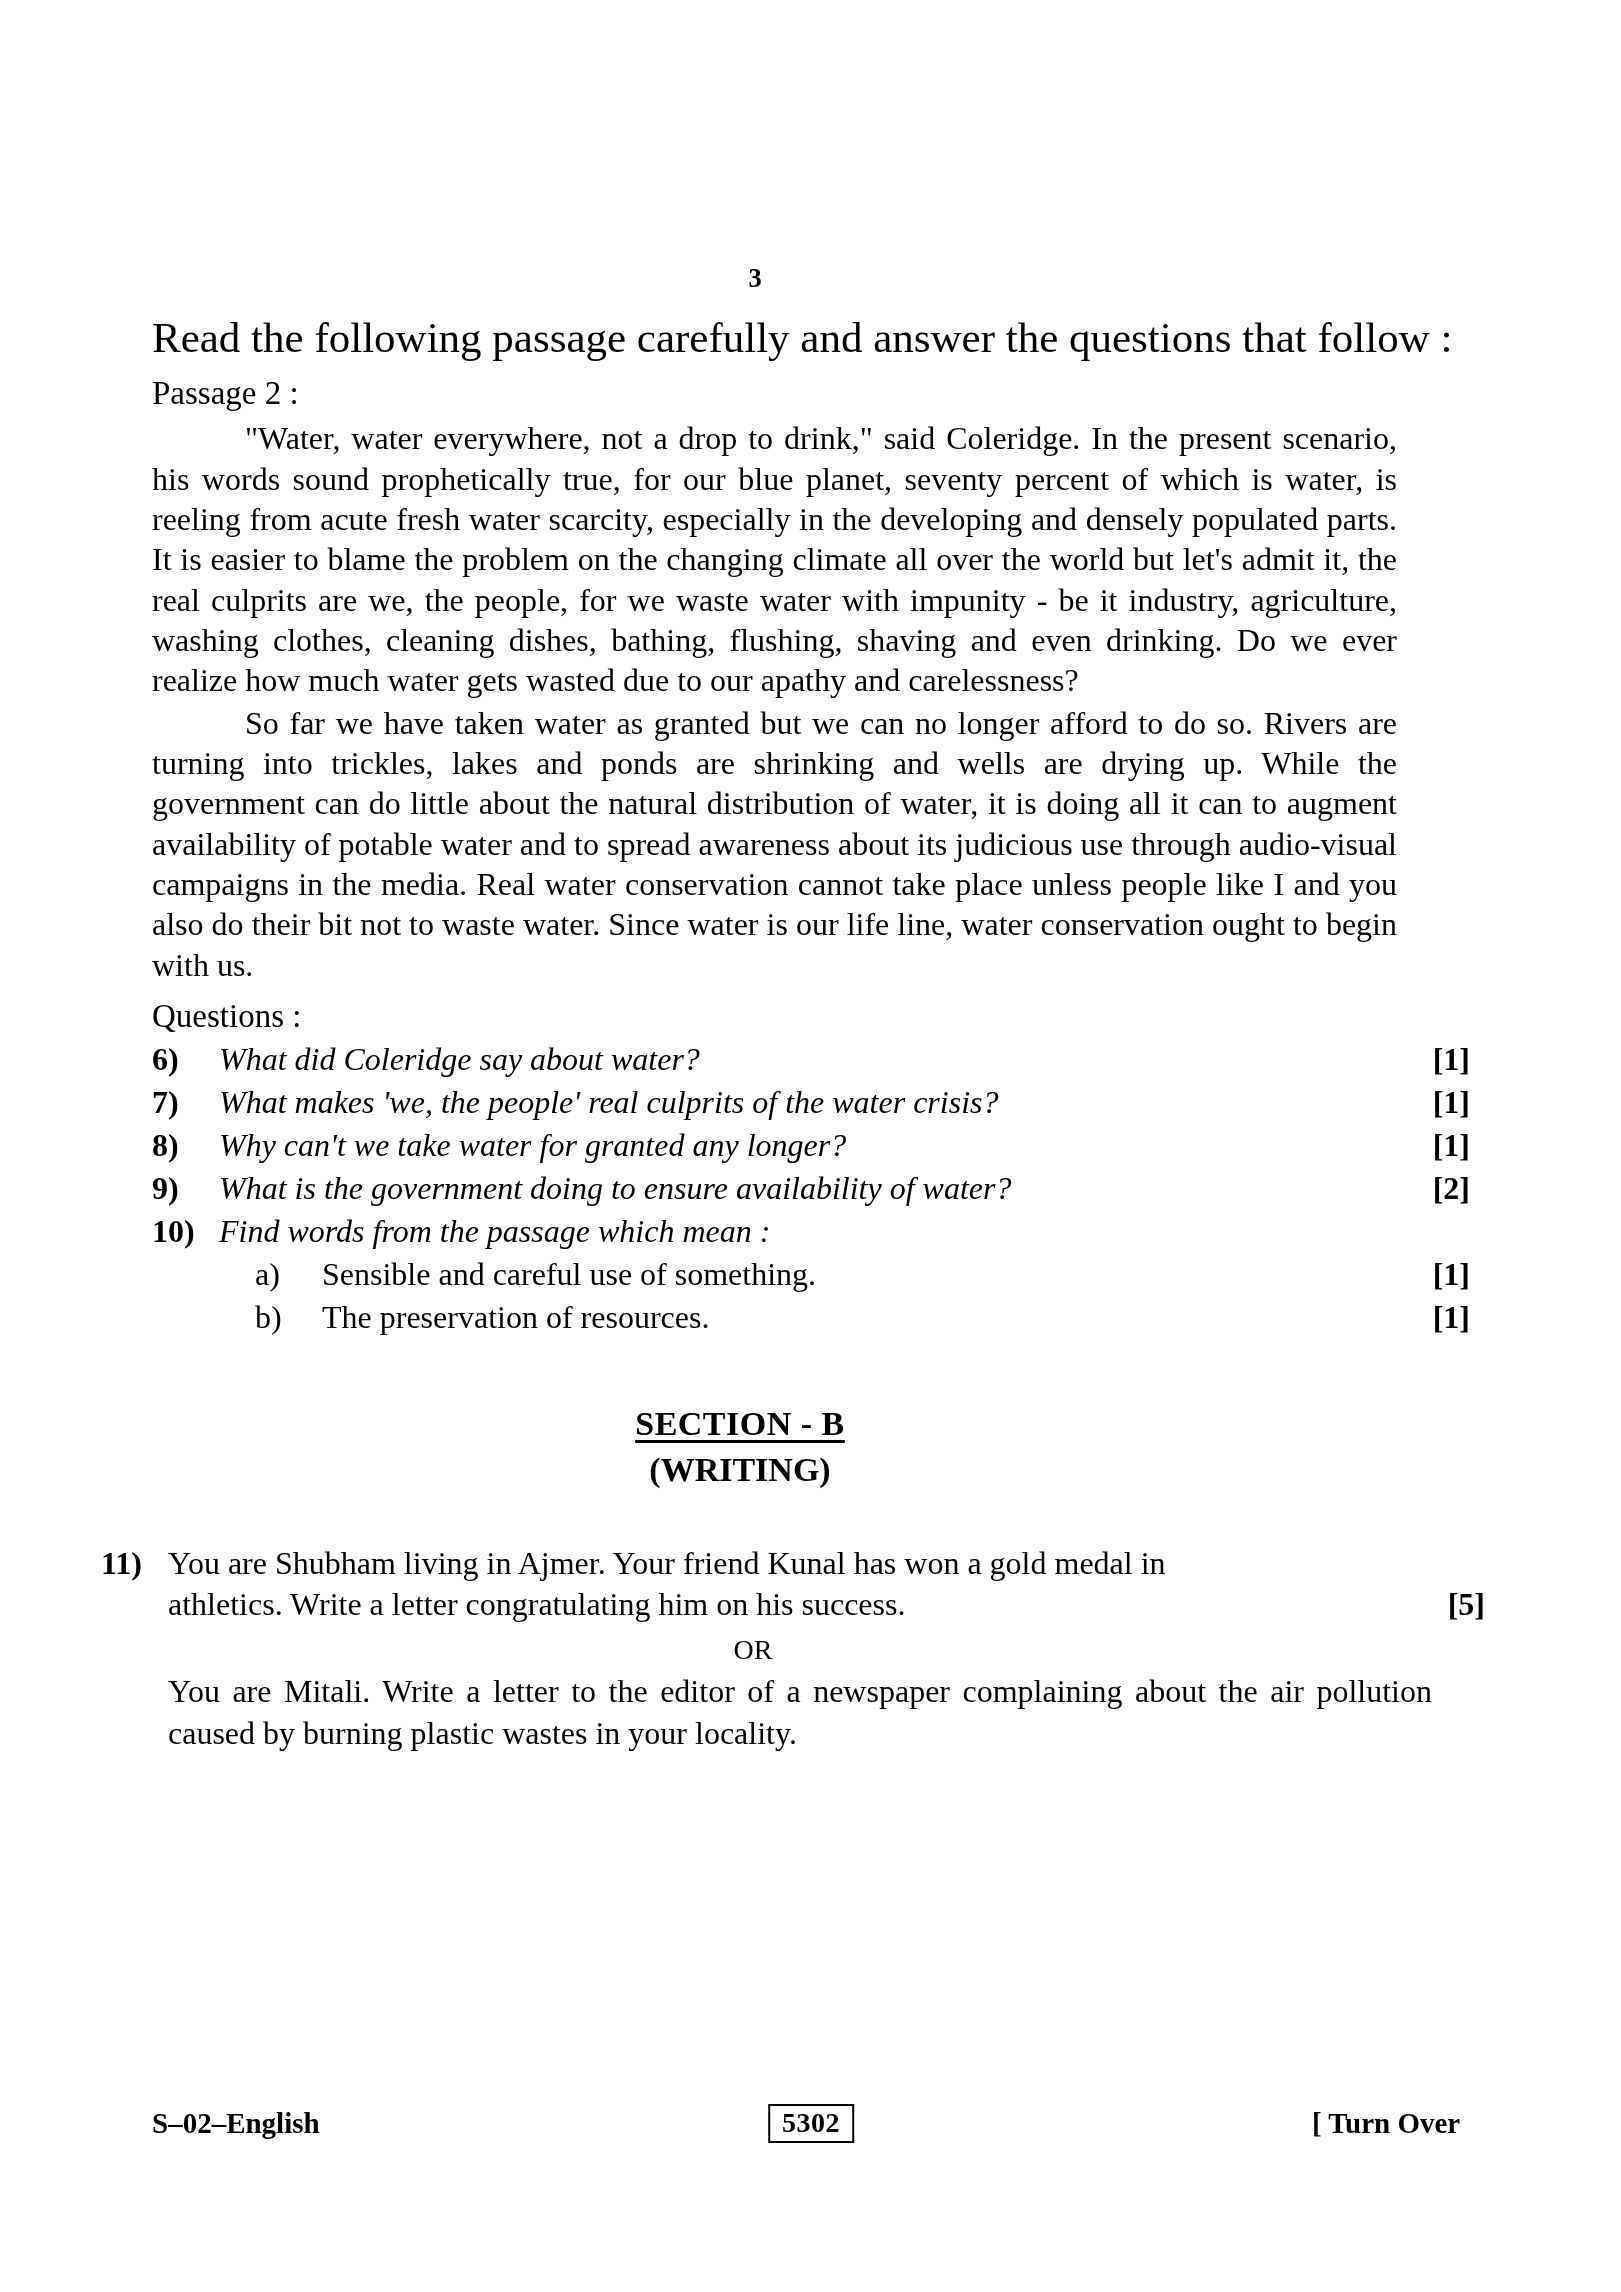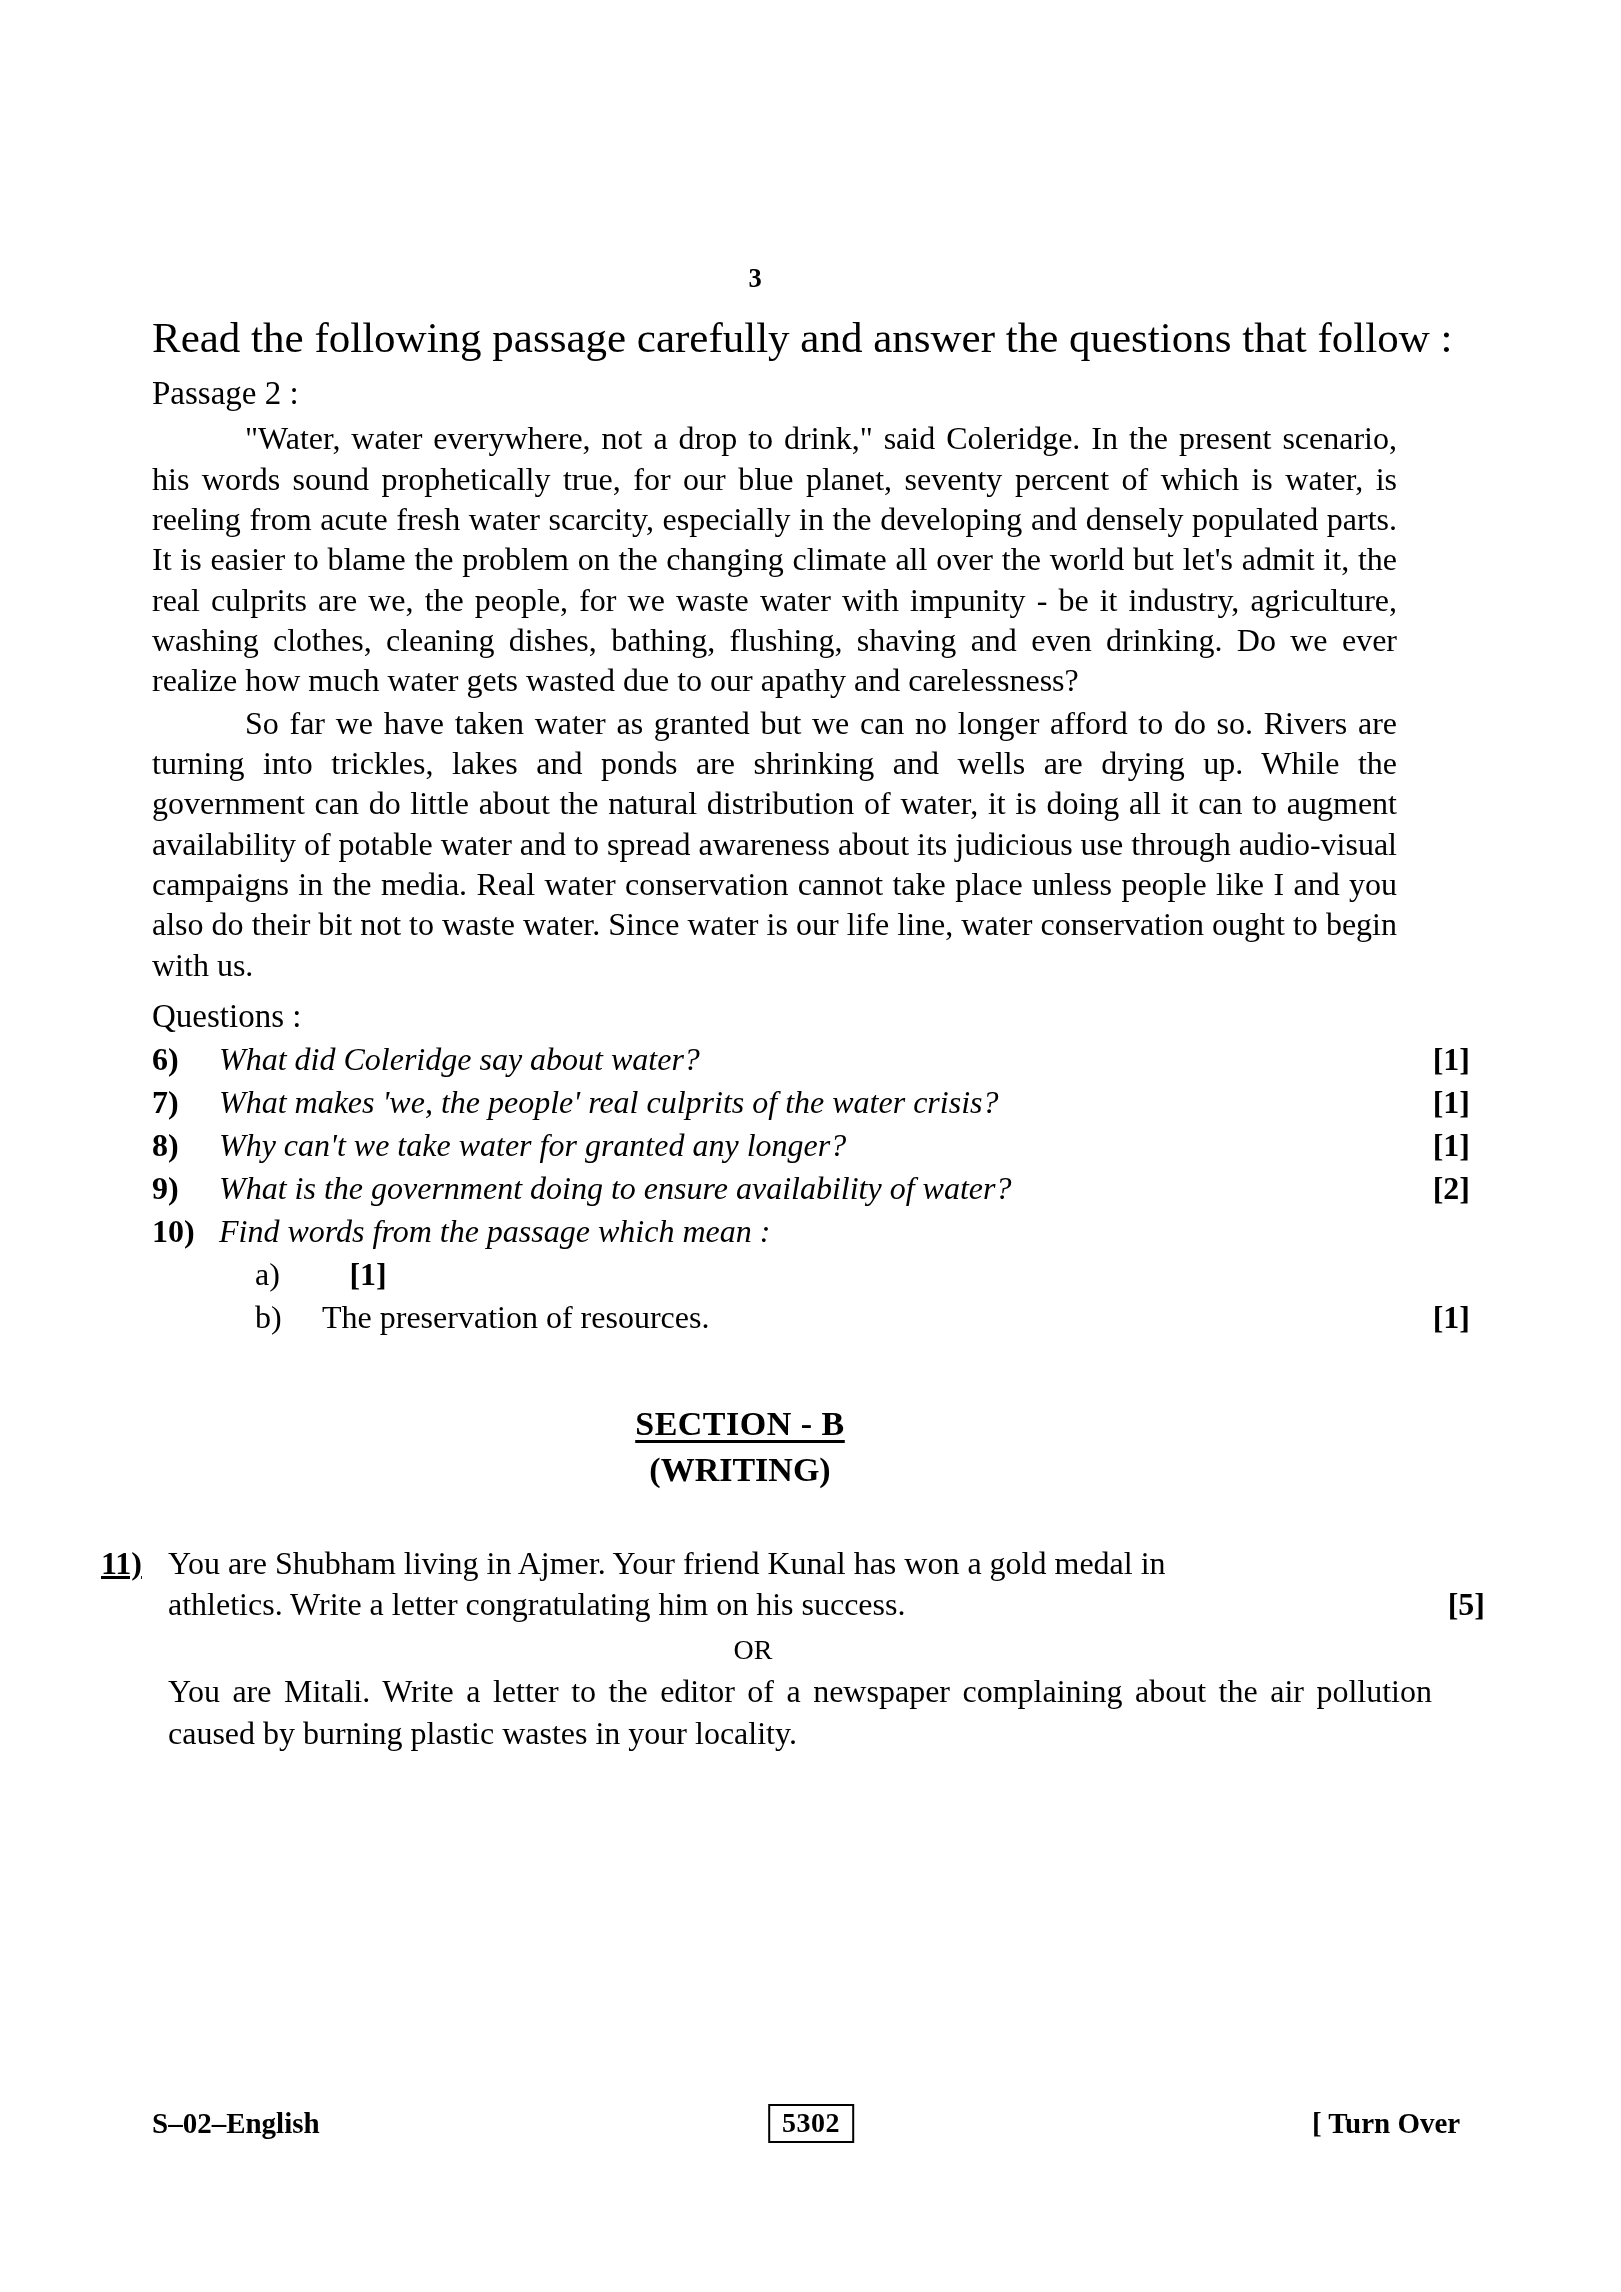--- a/index.html
+++ b/index.html
@@ -156,21 +156,20 @@
     display: flex;
     align-items: baseline;
     font-size: 32px;
     line-height: 1.3;
   }
   .w-num {
     font-weight: bold;
     width: 67px;
     flex: 0 0 67px;
     margin-left: -51px;
-    text-decoration: underline;
   }
   .w-body {
     flex: 1 1 auto;
     width: 1264px;
   }
   .w-para {
     text-align: justify;
     text-align-last: left;
     margin: 0;
   }
@@ -280,20 +279,21 @@
       </div>
 
       <div class="q-row">
         <span class="q-num">10)</span>
         <span class="q-text">Find words from the passage which mean :</span>
         <span class="q-marks"></span>
       </div>
 
       <div class="sub-row">
         <span class="sub-num">a)</span>
+        <span class="sub-text">Sensible and careful use of something.</span>
         <span class="sub-marks">[1]</span>
       </div>
 
       <div class="sub-row">
         <span class="sub-num">b)</span>
         <span class="sub-text">The preservation of resources.</span>
         <span class="sub-marks">[1]</span>
       </div>
 
     </div>

